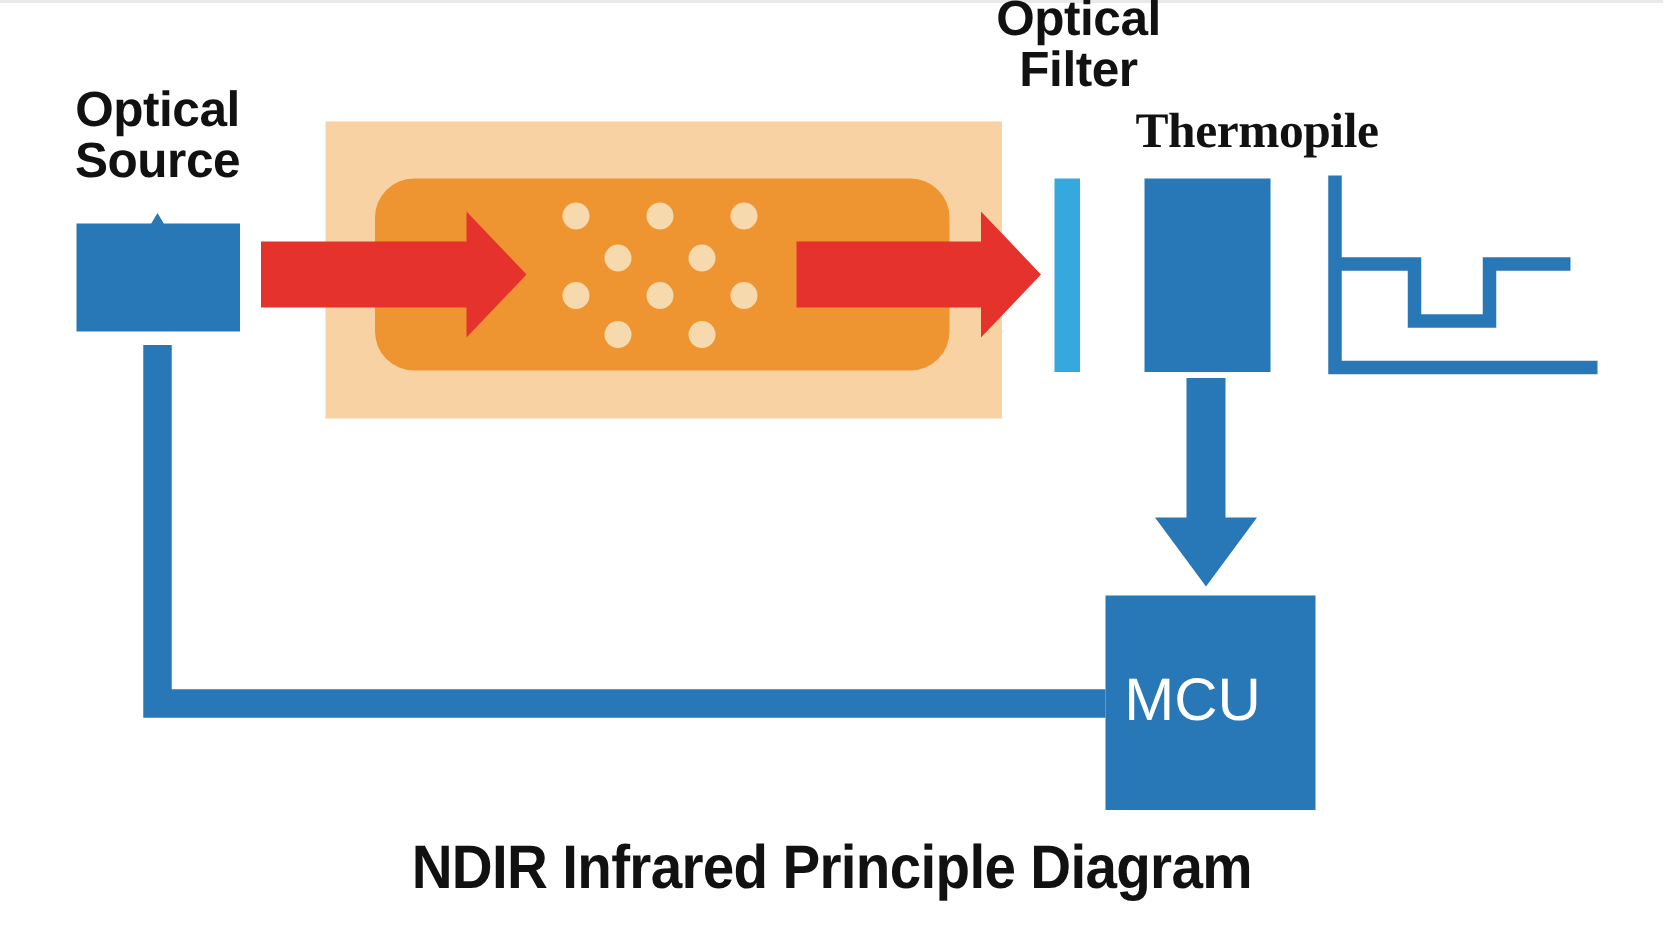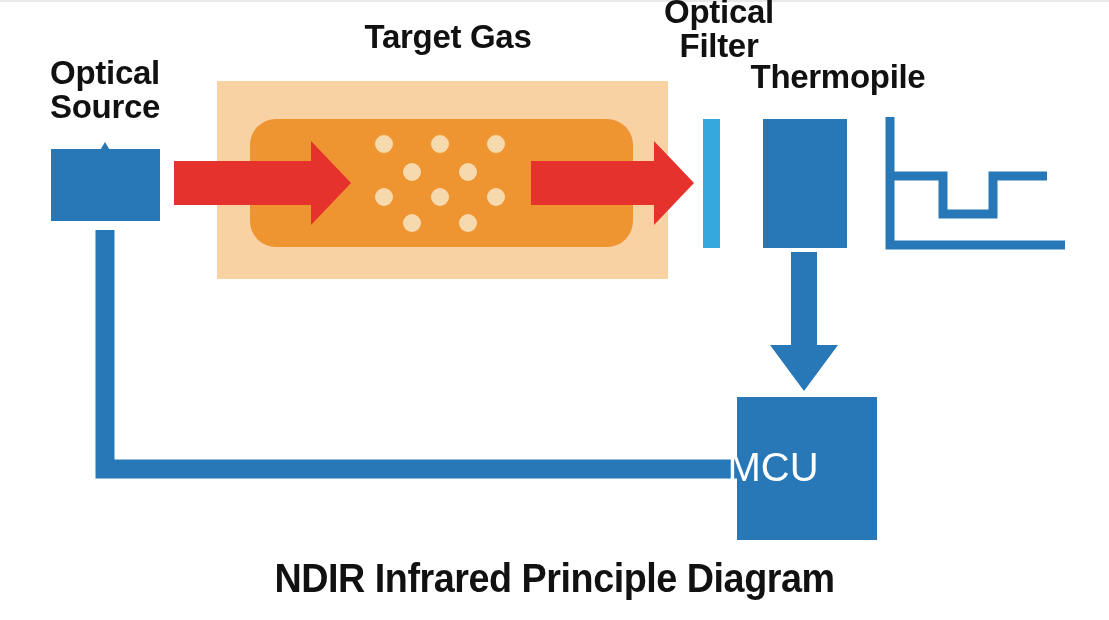--- a/index.html
+++ b/index.html
@@ -12,24 +12,24 @@
   #svg{position:absolute;left:0;top:0;}
   .lbl{
     position:absolute;color:#111111;font-weight:700;
     text-align:center;line-height:1.02;white-space:pre-line;
     font-family:"Liberation Sans",sans-serif;
     letter-spacing:-0.3px;
   }
   #lbl-infrared-source{left:10px;top:56px;width:190px;font-size:33px;}
   #lbl-target-gas{left:318px;top:20px;width:260px;font-size:33px;}
   #lbl-optical-filter{left:625px;top:-5px;width:188px;font-size:33px;}
-  #lbl-thermopile{left:718px;top:60px;width:240px;font-size:33px;}
+  #lbl-thermopile{left:718px;top:72px;width:240px;font-size:33px;font-family:Liberation Serif, serif;}
   #lbl-gas-chamber{left:310px;top:295px;width:280px;font-size:33px;}
   #lbl-mcu{
-    left:703px;top:395px;width:140px;height:145px;
+    left:725px;top:395px;width:140px;height:145px;
     display:flex;align-items:center;justify-content:center;
     color:#ffffff;font-size:40px;font-weight:400;letter-spacing:0px;
   }
   #caption{
     left:0px;top:558px;width:1109px;font-size:41px;font-weight:700;
     letter-spacing:-0.5px;transform:scaleX(0.92);transform-origin:50% 50%;
   }
 </style>
 </head>
 <body>
@@ -78,21 +78,20 @@
 
     <polygon fill="#2878B8" points="737,460 737,478 109,478 109,478 109,478 109,478 737,478"></polygon>
     <path d="M 737,469 L 105,469 L 105,230" fill="none" stroke="#2878B8" stroke-width="19"></path>
     <polygon fill="#2878B8" points="105,142 136,194 74,194"></polygon>
 
   </svg>
 
   <div class="lbl" id="lbl-infrared-source">Optical
 Source</div>
 
-  <div class="lbl" id="lbl-target-gas">Target Gas</div>
 
   <div class="lbl" id="lbl-optical-filter">Optical
 Filter</div>
 
   <div class="lbl" id="lbl-thermopile">Thermopile</div>
 
 
   <div class="lbl" id="lbl-mcu">MCU</div>
 
   <div class="lbl" id="caption">NDIR Infrared Principle Diagram</div>

